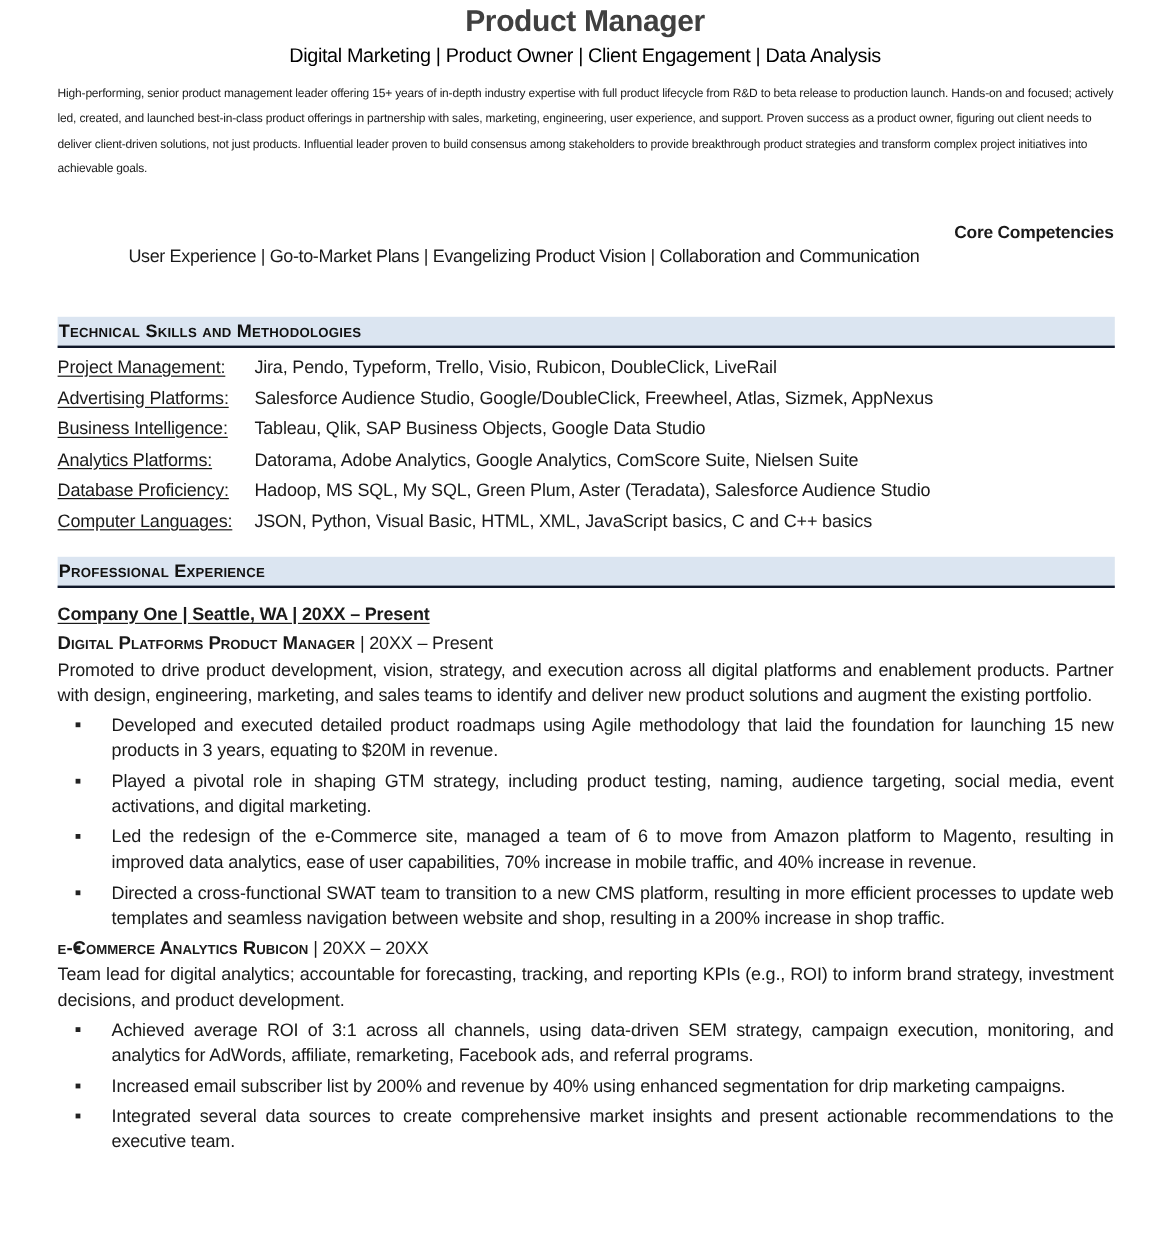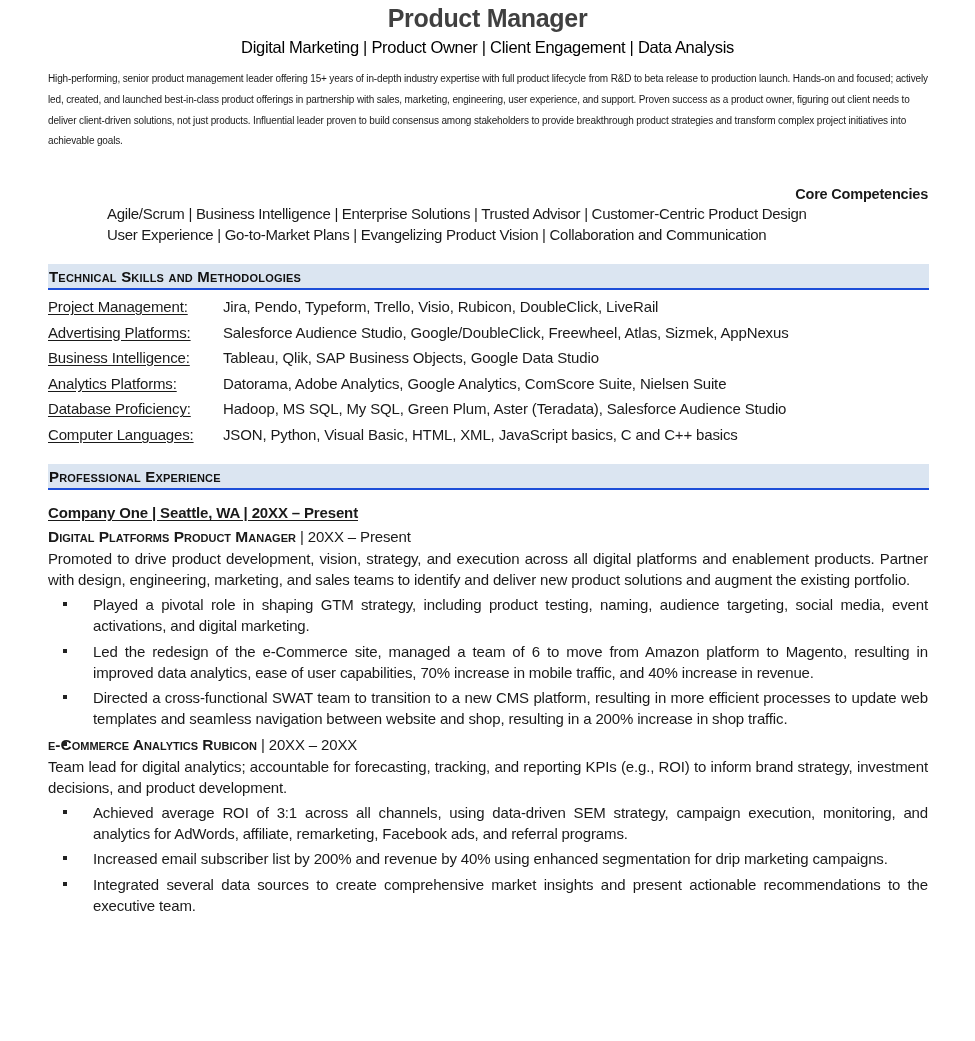--- a/index.html
+++ b/index.html
@@ -25,29 +25,29 @@
   .core-title {
     position: absolute; top: 184px; left: 0; width: 880px; text-align: right;
     font-weight: bold; font-size: 14.5px; line-height: 20px; letter-spacing: -0.2px;
   }
   .core-lines {
     position: absolute; top: 204px; left: 59px; width: 820px;
     font-size: 15px; line-height: 20.5px; letter-spacing: -0.3px;
   }
   .section-header {
     position: absolute; left: 0; width: 880px; height: 24px;
-    background: #DBE5F1; border-bottom: 2px solid #1d4ed8;
+    background: #DBE5F1; border-bottom: 2px solid #0f172a;
     font-weight: bold; font-size: 15px; line-height: 26px; color: #111;
     font-variant: small-caps; letter-spacing: 0.2px; padding-left: 1px;
     box-sizing: content-box;
   }
   .skills { position: absolute; top: 296px; left: 0; width: 880px; }
   .skill-row { height: 25.6px; font-size: 15px; line-height: 21px; letter-spacing: -0.15px; position: relative; text-align: center; }
   .skill-label { position: absolute; left: 0; text-decoration: underline; text-underline-offset: 2px; }
-  .skill-value { position: absolute; left: 175px; }
+  .skill-value { position: absolute; left: 164px; }
   .exp { position: absolute; top: 502px; left: 0; width: 880px; font-size: 15px; letter-spacing: -0.15px; }
   .company {
     font-weight: bold; text-decoration: underline; line-height: 22px; height: 24px;
     text-underline-offset: 2px; font-size: 15px;
   }
   .role { line-height: 21px; height: 22px; }
   .role-title { font-weight: bold; font-variant: small-caps; font-size: 15.5px; letter-spacing: 0; }
   .para { line-height: 21px; text-align: justify; margin: 0; }
   ul.bullets { list-style: none; margin: 4px 0 0 0; padding: 0; }
   ul.bullets li {
@@ -63,21 +63,20 @@
 
 <div class="page">
 
   <div class="title">Product Manager</div>
   <div class="subtitle">Digital Marketing | Product Owner | Client Engagement | Data Analysis</div>
 
   <p class="summary" style="margin:0">High-performing, senior product management leader offering 15+ years of in-depth industry expertise with full product lifecycle from R&amp;D to beta release to production launch. Hands-on and focused; actively led, created, and launched best-in-class product offerings in partnership with sales, marketing, engineering, user experience, and support. Proven success as a product owner, figuring out client needs to deliver client-driven solutions, not just products. Influential leader proven to build consensus among stakeholders to provide breakthrough product strategies and transform complex project initiatives into achievable goals.</p>
 
   <div class="core-title">Core Competencies</div>
   <div class="core-lines">
-    <div>Agile/Scrum | Business Intelligence | Enterprise Solutions | Trusted Advisor | Customer-Centric Product Design</div>
     <div>User Experience | Go-to-Market Plans | Evangelizing Product Vision | Collaboration and Communication</div>
   </div>
 
   <div class="section-header" style="top:264px">Technical Skills and Methodologies</div>
 
   <div class="skills">
     <div class="skill-row">
       <span class="skill-label">Project Management:</span>
       <span class="skill-value">Jira, Pendo, Typeform, Trello, Visio, Rubicon, DoubleClick, LiveRail</span>
     </div>
@@ -107,20 +106,21 @@
 
   <div class="exp">
     <div class="company">Company One | Seattle, WA | 20XX – Present</div>
 
     <div>
       <div class="role">
         <span class="role-title">Digital Platforms Product Manager</span><span> | 20XX – Present</span>
       </div>
       <p class="para">Promoted to drive product development, vision, strategy, and execution across all digital platforms and enablement products. Partner with design, engineering, marketing, and sales teams to identify and deliver new product solutions and augment the existing portfolio.</p>
       <ul class="bullets">
+        <li><span class="bullet-mark"></span><span>Developed and executed detailed product roadmaps using Agile methodology that laid the foundation for launching 15 new products in 3 years, equating to $20M in revenue.</span></li>
         <li><span class="bullet-mark"></span><span>Played a pivotal role in shaping GTM strategy, including product testing, naming, audience targeting, social media, event activations, and digital marketing.</span></li>
         <li><span class="bullet-mark"></span><span>Led the redesign of the e-Commerce site, managed a team of 6 to move from Amazon platform to Magento, resulting in improved data analytics, ease of user capabilities, 70% increase in mobile traffic, and 40% increase in revenue.</span></li>
         <li><span class="bullet-mark"></span><span>Directed a cross-functional SWAT team to transition to a new CMS platform, resulting in more efficient processes to update web templates and seamless navigation between website and shop, resulting in a 200% increase in shop traffic.</span></li>
         <li><span class="bullet-mark"></span></li>
       </ul>
     </div>
 
     <div>
       <div class="role">
         <span class="role-title">e-Commerce Analytics Rubicon</span><span> | 20XX – 20XX</span>

